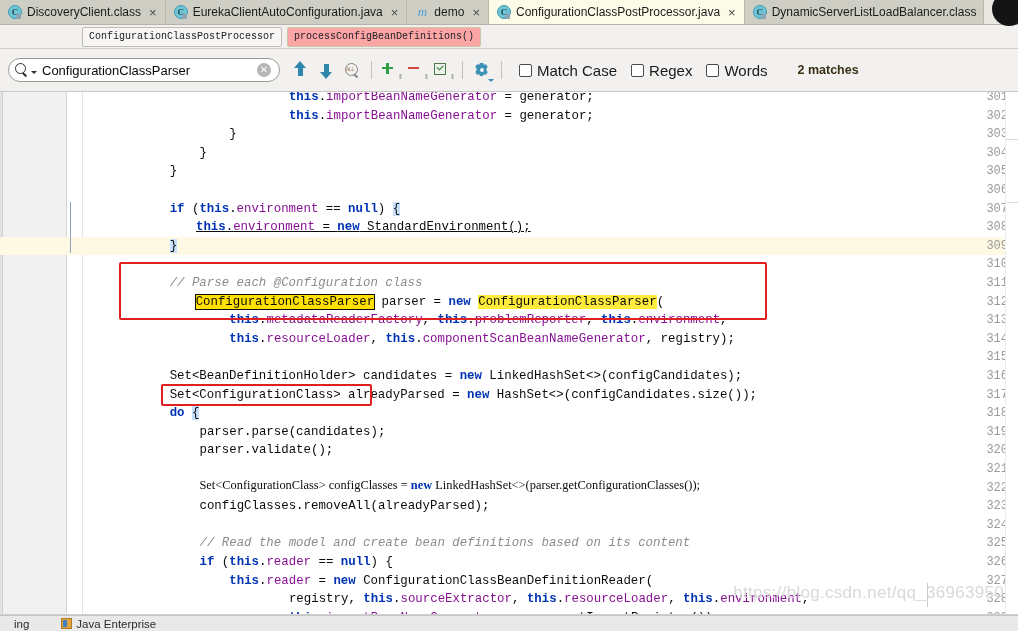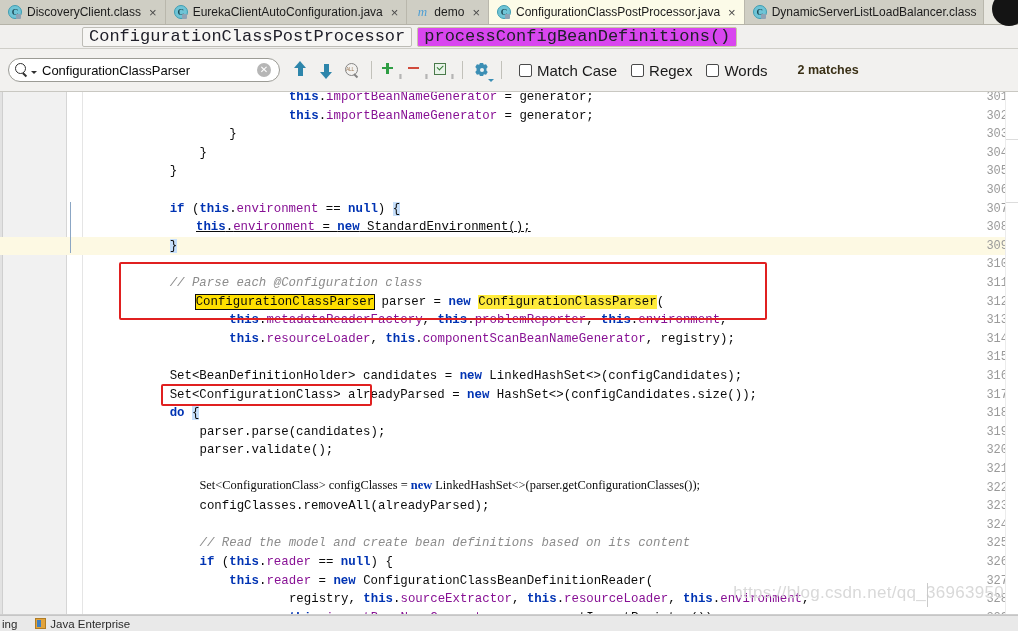--- a/index.html
+++ b/index.html
@@ -102,30 +102,30 @@
     width: 1018px; height: 24px;
     background: #f1f0ee;
     border-bottom: 1px solid #cfcec8;
     display: flex;
     align-items: center;
     padding-left: 82px;
     gap: 5px;
   }
   .crumb {
     font-family: "Liberation Mono", monospace;
-    font-size: 17px;
+    font-size: 10px;
     color: #20202a;
     background: #f7f6f4;
     border: 1px solid #bdbcb6;
     border-radius: 2px;
     padding: 1px 6px 2px;
     line-height: 15px;
   }
   .crumb.hl {
-    background: #d946ef;
+    background: #fca5a5;
     border-color: #c9c7a8;
   }
 
   
   .findbar {
     position: absolute; left: 0; top: 49px;
     width: 1018px; height: 43px;
     background: #f2f1ef;
     border-bottom: 1px solid #c9c8c2;
     display: flex;
@@ -502,22 +502,22 @@
 
   
   .statusbar {
     position: absolute;
     left: 0; bottom: 0;
     width: 1018px; height: 16px;
     background: #e9e9e9;
     border-top: 1px solid #c6c6c6;
     display: flex;
     align-items: center;
-    gap: 18px;
-    padding-left: 2px;
+    gap: 32px;
+    padding-left: 14px;
     font-size: 11.5px;
     color: #2b2b2b;
     overflow: hidden;
   }
   .sb-item { display: flex; align-items: center; gap: 4px; white-space: nowrap; }
   .sb-ic {
     width: 11px; height: 11px;
     background: #e2a33c;
     border: 1px solid #b07c23;
     position: relative;

